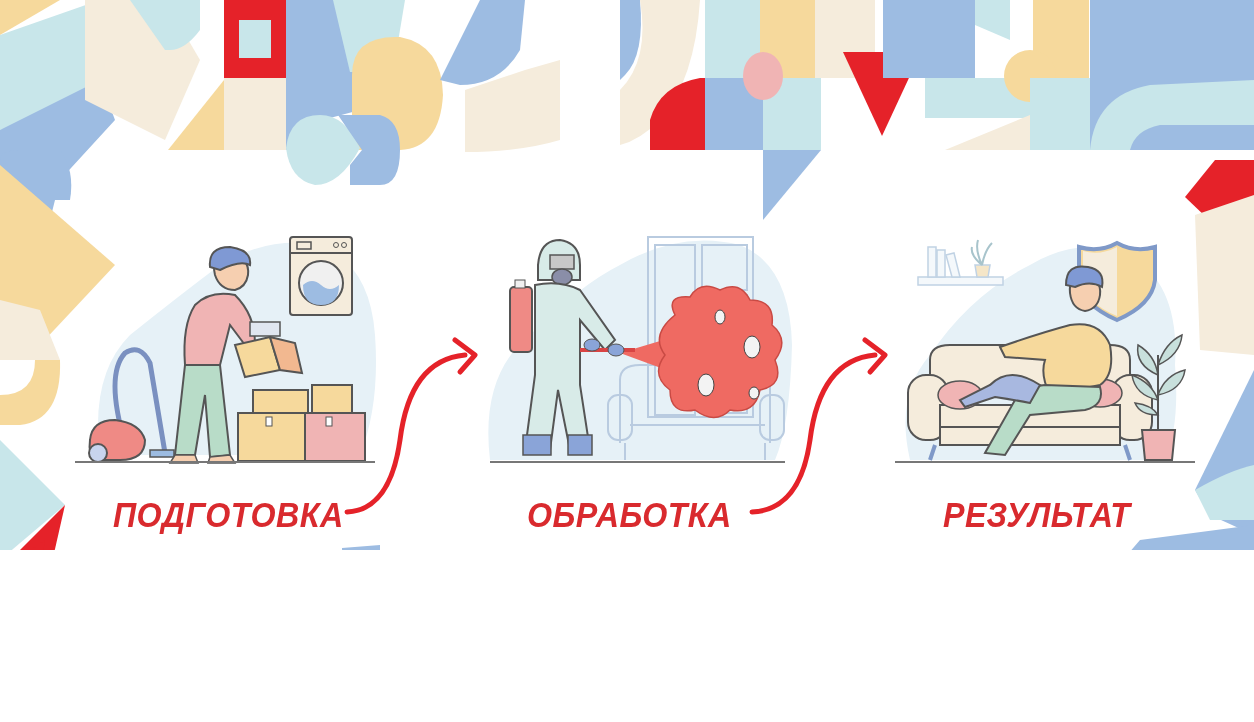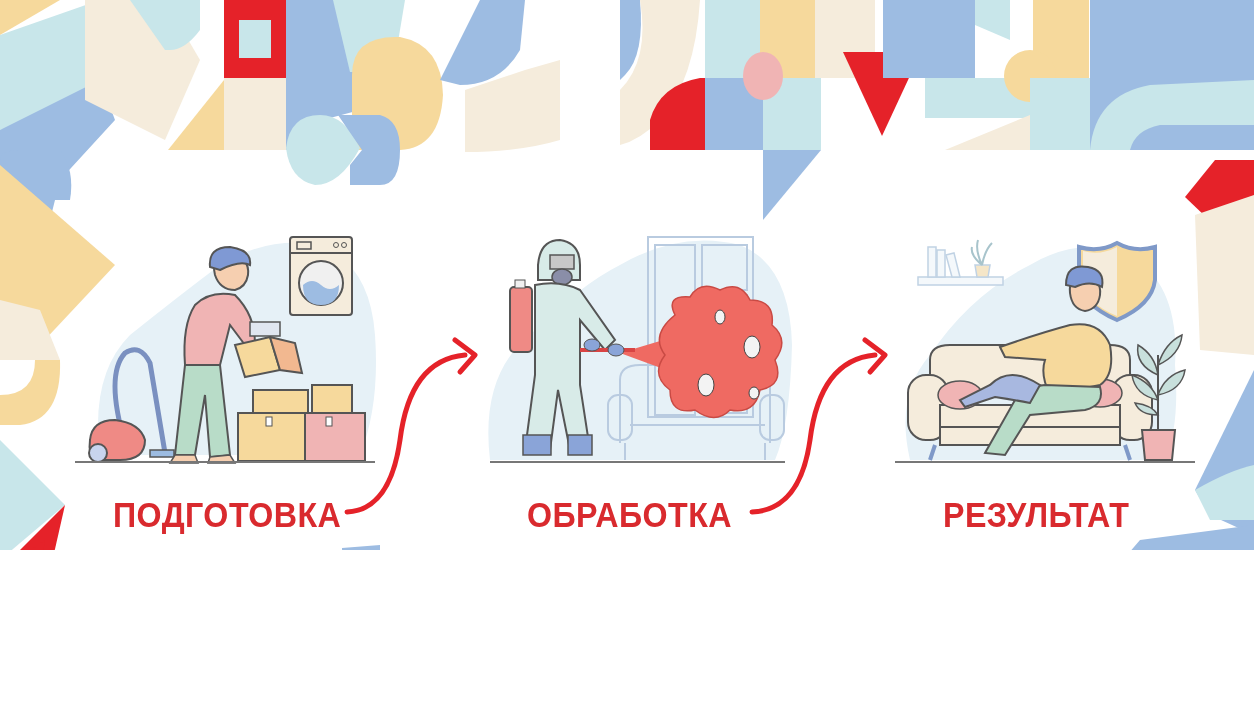--- a/index.html
+++ b/index.html
@@ -1,17 +1,17 @@
 <!DOCTYPE html>
 <html><head>
   <meta charset="utf-8">
   <style>
     html, body { margin: 0; padding: 0; }
     body { width: 1254px; height: 722px; overflow: hidden; background: #ffffff; font-family: "Liberation Sans", sans-serif; }
-    .canvas { position: relative; width: 1254px; height: 550px; overflow: hidden; background: #ffffff; }
+    .canvas { position: relative; width: 1254px; height: 550px; overflow: hidden; background: #ffffff; font-style: italic; }
     .bg-svg { position: absolute; left: 0; top: 0; width: 1254px; height: 722px; }
     .step-label {
       position: absolute; top: 493px; height: 44px; line-height: 44px;
       font-family: "Liberation Sans", sans-serif; font-weight: 700; font-size: 35px;
       letter-spacing: 0.5px; color: #d92a2e; white-space: nowrap;
       transform: scaleX(0.92); transform-origin: left center;
     }
     .illus { position: absolute; }
   </style>
 </head>

